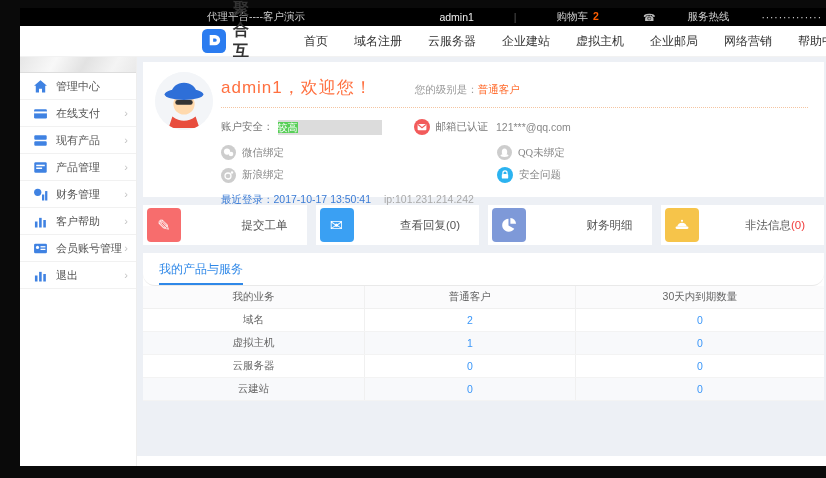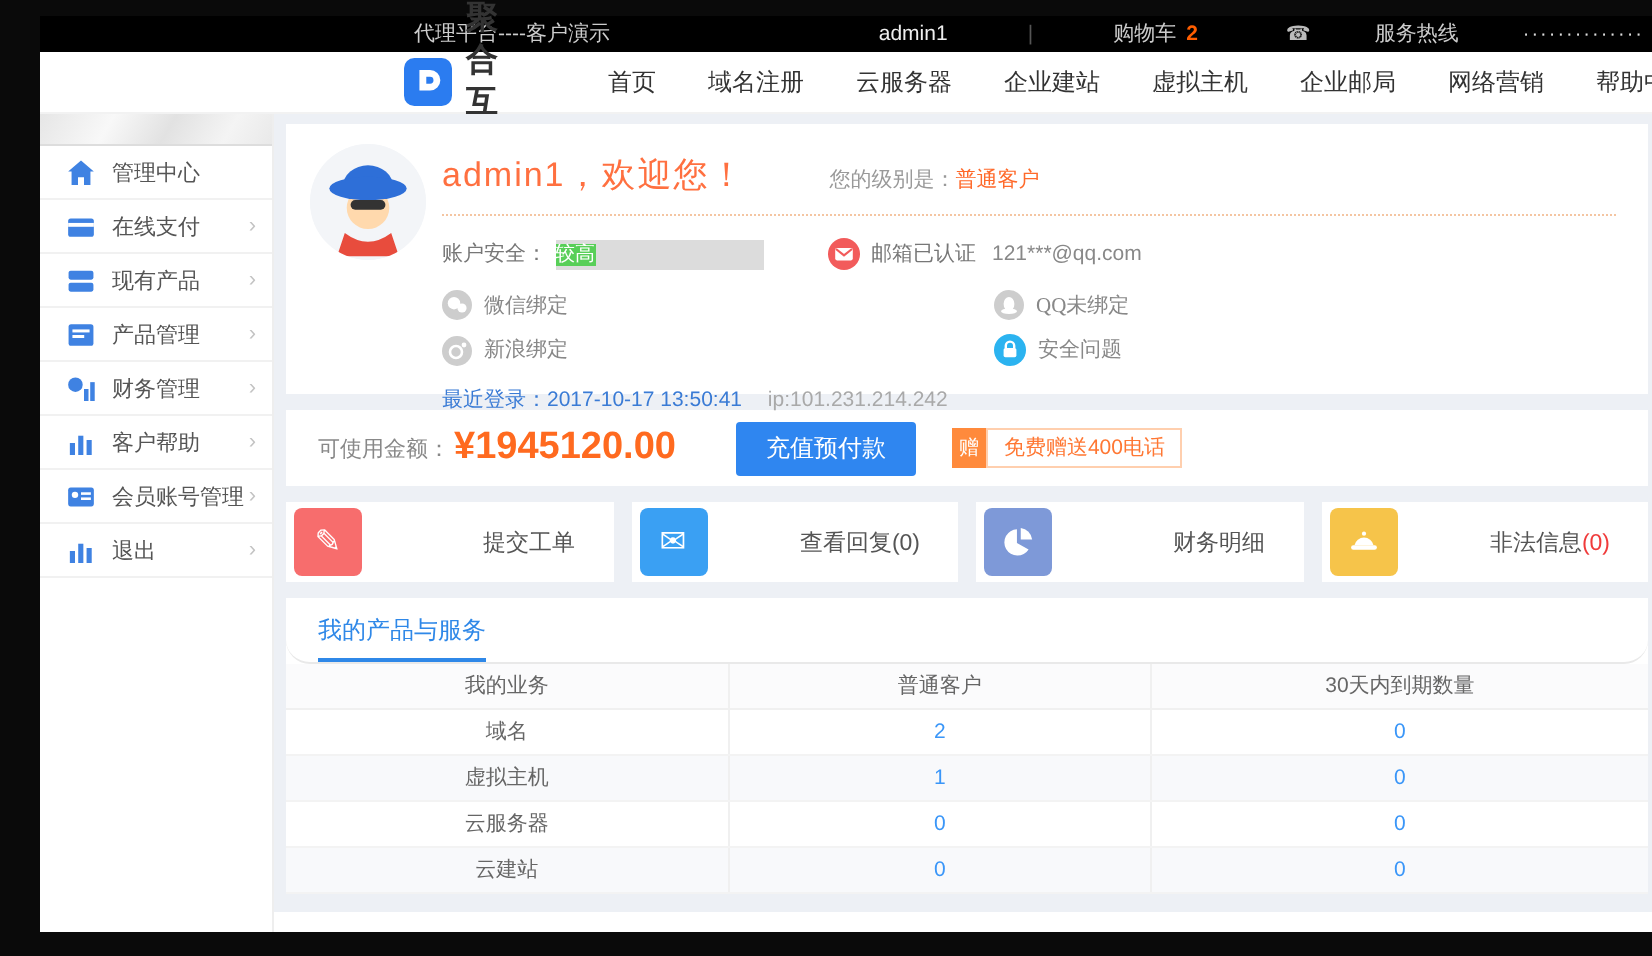--- a/index.html
+++ b/index.html
@@ -295,29 +295,20 @@
                 </span>
               <span class="btxt">安全问题</span>
             </span>
           </div>
           <div class="w-login">
             <span class="lg">最近登录：2017-10-17 13:50:41</span>
             <span class="ip">ip:101.231.214.242</span>
           </div>
         </div>
 
-        <div class="balance">
-          <span class="bal-label">可使用金额：</span>
-          <span class="bal-amount">¥1945120.00</span>
-          <button class="bal-btn">充值预付款</button>
-          <span class="gift">
-            <span class="gift-badge">赠</span>
-            <span class="gift-text">免费赠送400电话</span>
-          </span>
-        </div>
 
         <div class="qcards">
           <div class="qcard">
             <span class="qicon red">✎</span>
             <span class="qlabel">提交工单</span>
           </div>
           <div class="qcard">
             <span class="qicon blue">✉</span>
             <span class="qlabel">查看回复(0)</span>
           </div>

